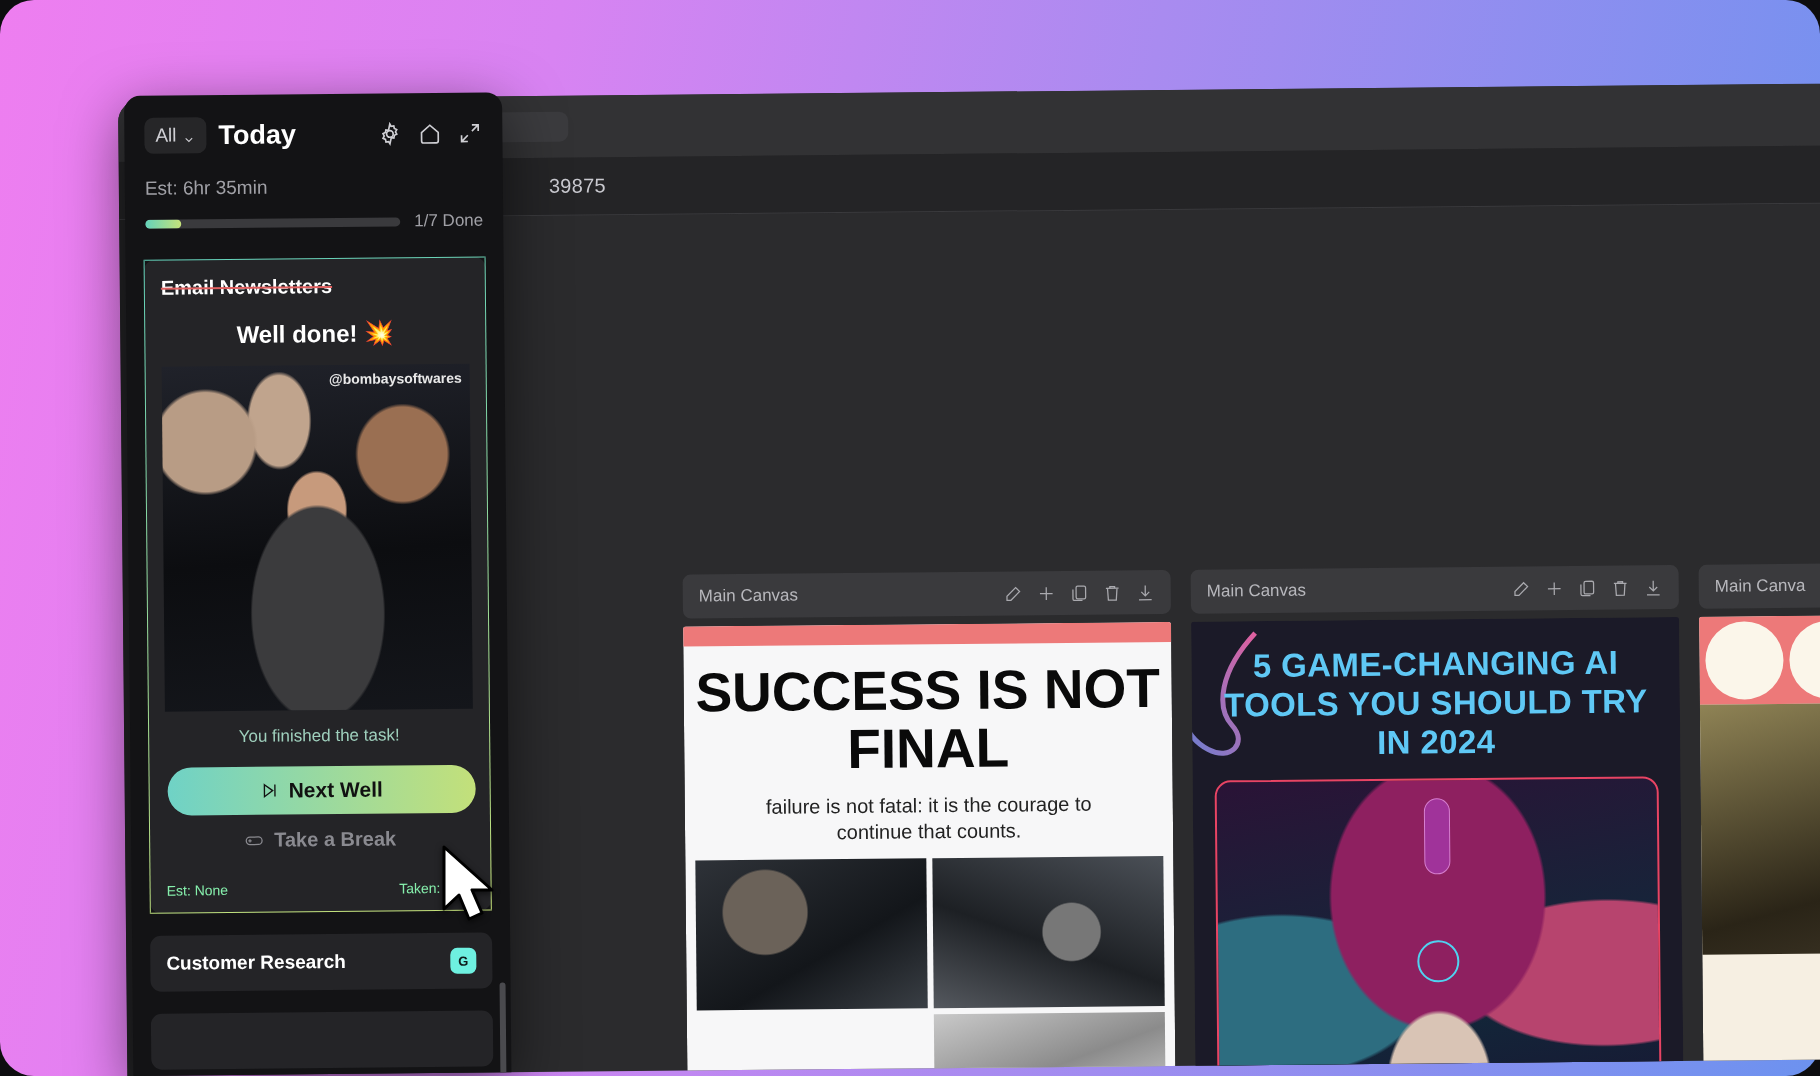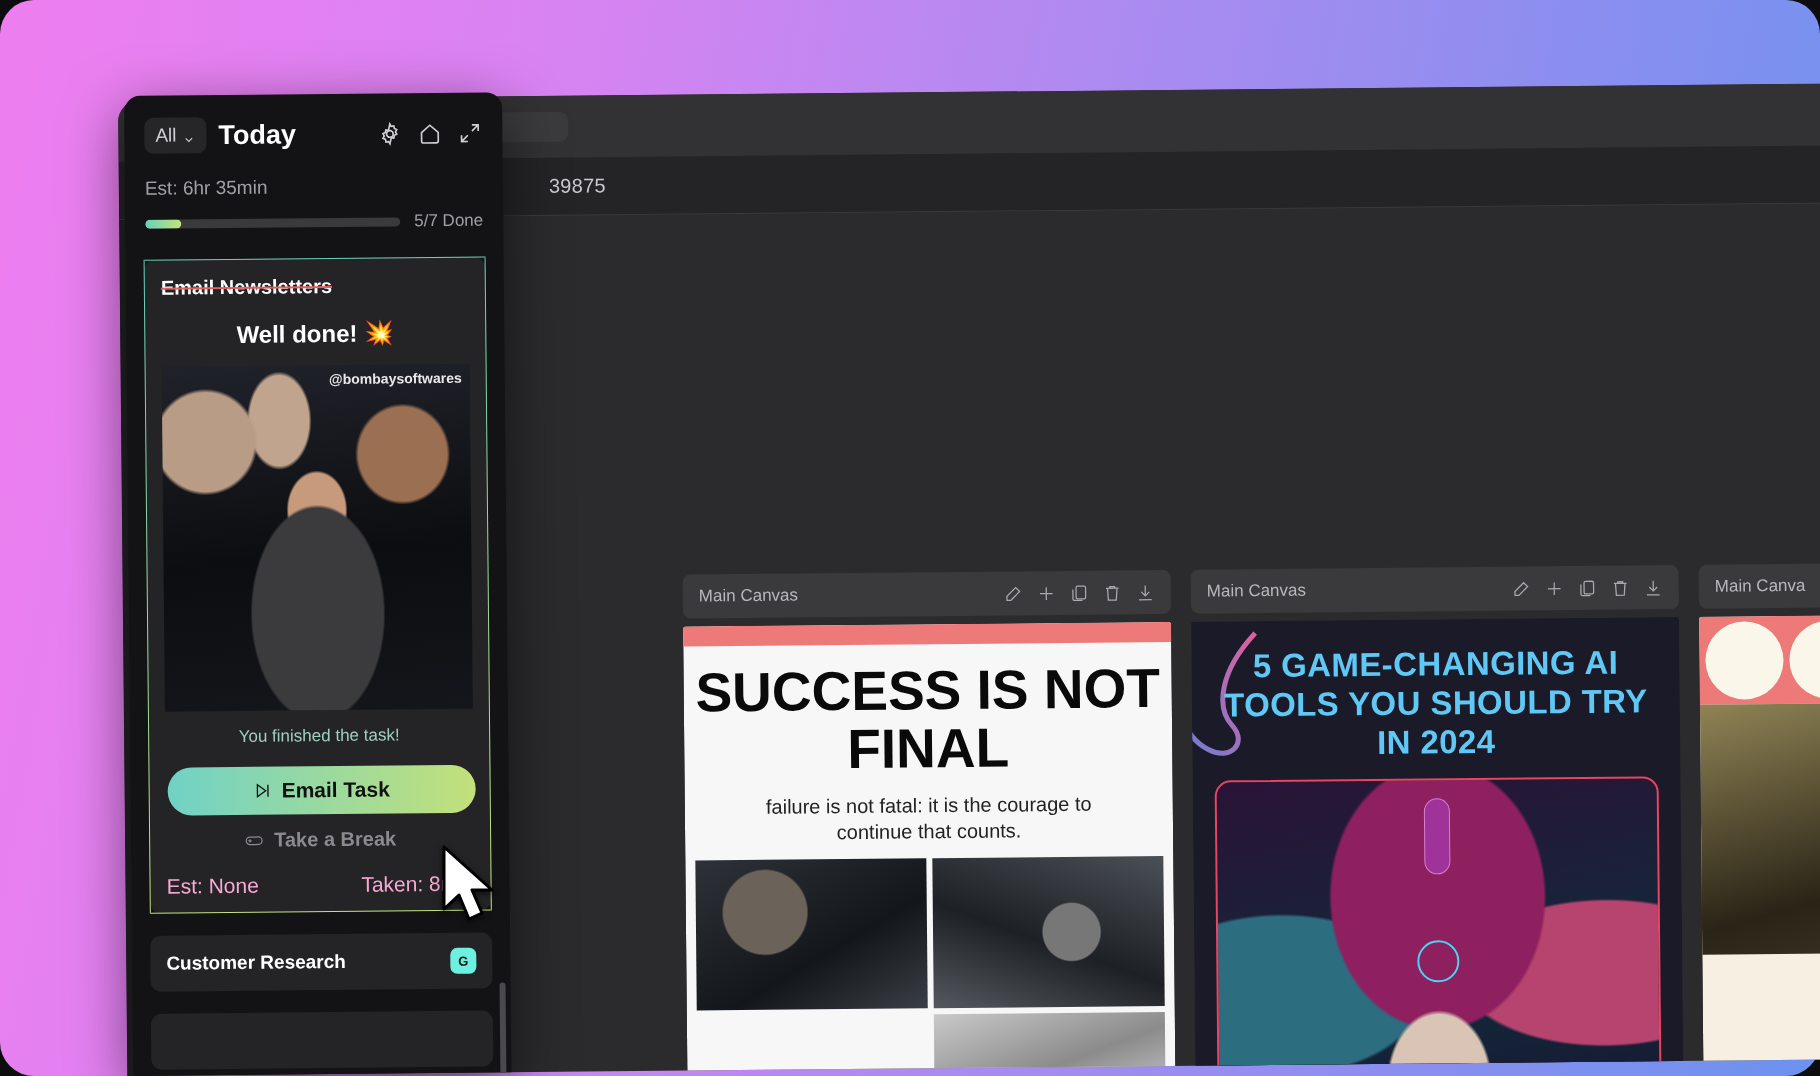--- a/index.html
+++ b/index.html
@@ -147,21 +147,21 @@
     display:flex; align-items:center; justify-content:center; gap:10px;
   }
   #next-task svg{ width:18px;height:18px;stroke:#111;fill:none;stroke-width:1.8; }
   #take-break{
     margin:14px auto 0; background:none; border:none; cursor:pointer;
     color:#8a8a90; font-size:20px; font-weight:bold;
     display:flex; align-items:center; justify-content:center; gap:10px; width:100%;
   }
   #take-break svg{ width:20px;height:20px;stroke:#8a8a90;fill:none;stroke-width:1.5; }
   #task-foot{ display:flex; justify-content:space-between; padding-top:22px; }
-  #task-foot span{ color:#f9a8d4; font-size:21px; }
+  #task-foot span{ color:#86efac; font-size:14px;margin-top:8px; }
 
   
   .queued{
     margin:22px 18px 0; background:#242427; border-radius:11px;
     height:56px; display:flex; align-items:center; padding:0 16px; cursor:pointer;
   }
   .queued-name{ color:#fff; font-size:19px; font-weight:bold; flex:1; }
   .badge{ width:26px;height:26px;border-radius:7px; background:#6ef0e0;
     color:#0f1a1a; font-size:13px; font-weight:bold;
     display:flex; align-items:center; justify-content:center; }
@@ -320,35 +320,35 @@
       </svg>
     </div>
   </div>
 
   <div id="est-line">Est: 6hr 35min</div>
 
   <div id="prog-row">
     <div id="prog-track">
       <div id="prog-fill"></div>
     </div>
-    <span id="prog-label">5/7 Done</span>
+    <span id="prog-label">1/7 Done</span>
   </div>
 
   <div id="task-card">
     <div id="task-name">Email Newsletters</div>
     <div id="well-done">Well done! 💥</div>
     <div id="gif">
       <span id="gif-mark">@bombaysoftwares</span>
     </div>
     <div id="finished-note">You finished the task!</div>
     <button id="next-task">
       <svg viewBox="0 0 24 24">
           <path d="M5 4l11 8-11 8zM19 4v16"></path>
         </svg>
-      <span>Email Task</span>
+      <span>Next Well</span>
     </button>
     <button id="take-break">
       <svg viewBox="0 0 24 24">
         <rect x="2.5" y="7.5" width="19" height="9" rx="4.5"></rect>
         <path d="M7 10v4M5 12h4M16 11.2h.01M18.4 13.2h.01"></path>
       </svg>
       <span>Take a Break</span>
     </button>
     <div id="task-foot">
       <span>Est: None</span>

